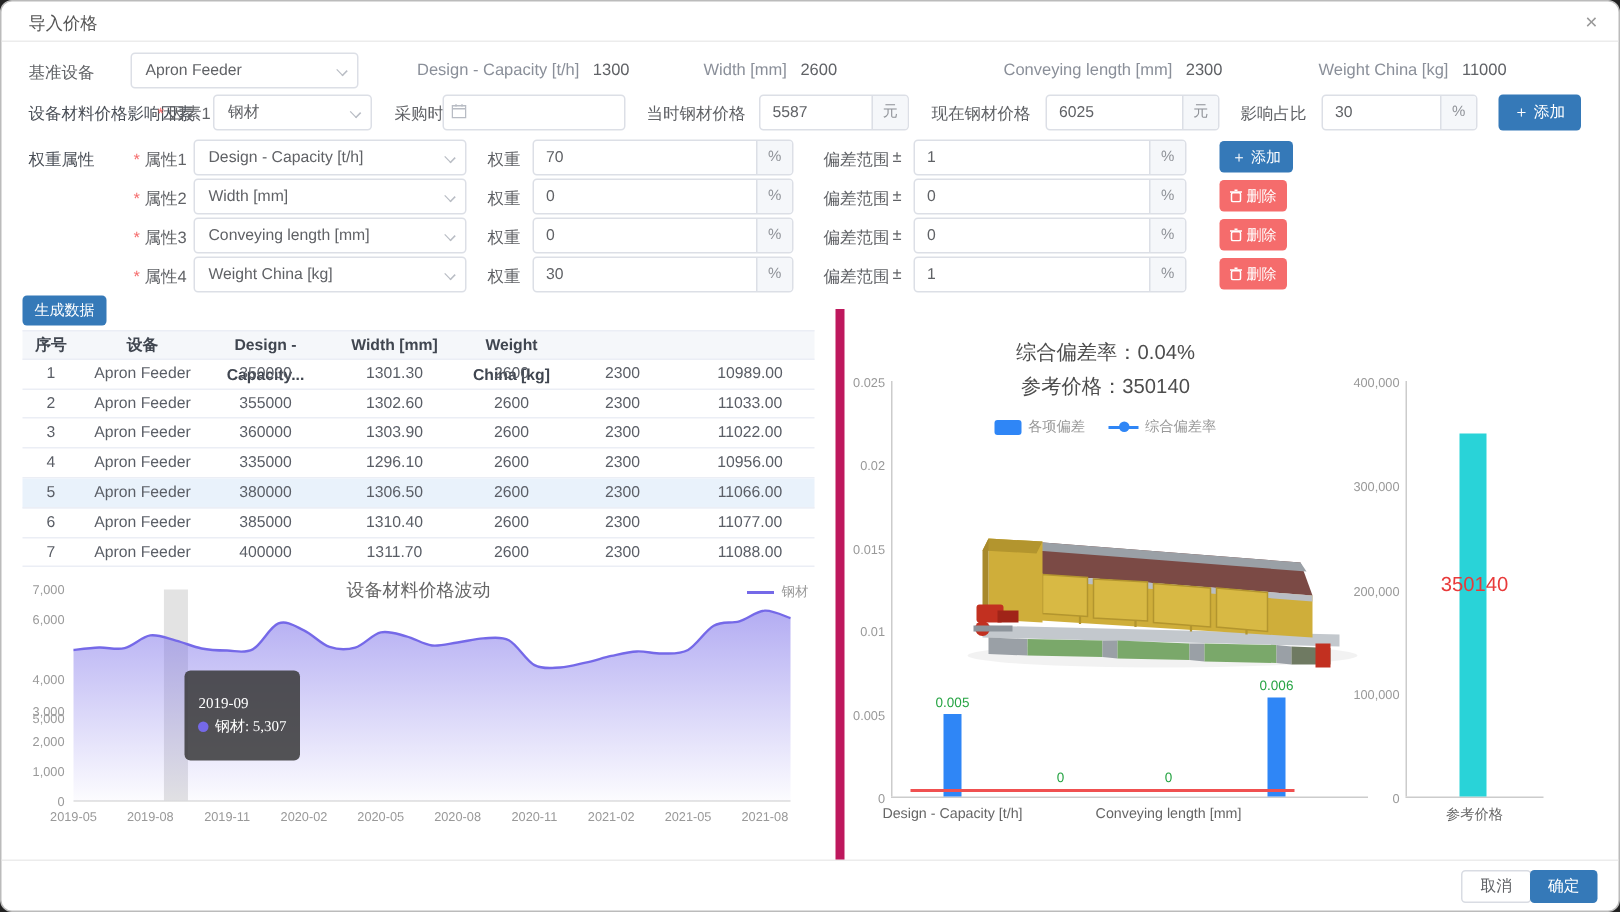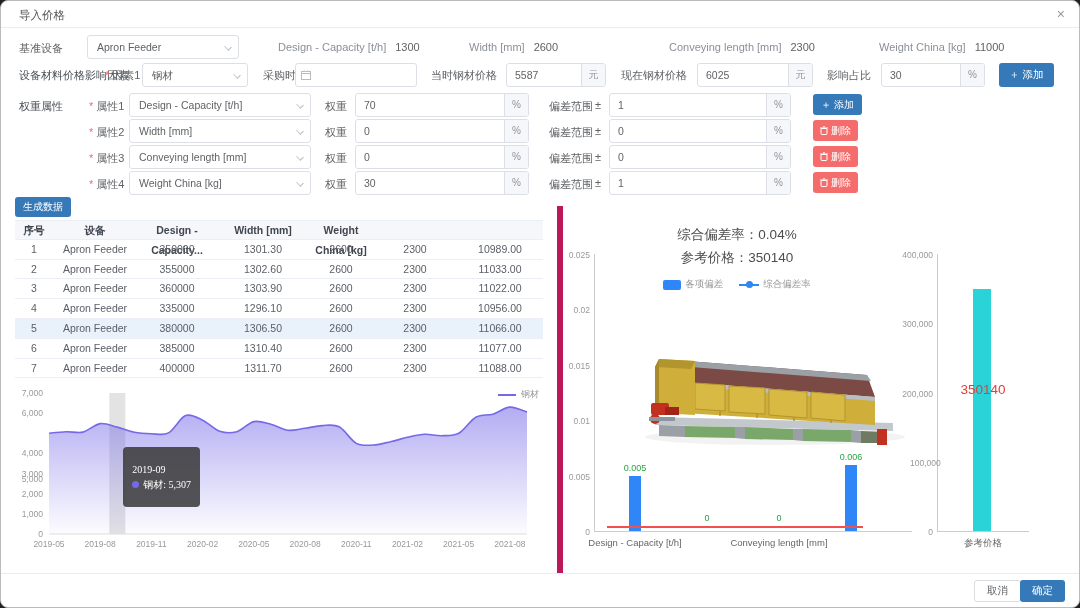--- a/index.html
+++ b/index.html
@@ -278,20 +278,21 @@
         <div>Apron Feeder</div>
         <div>400000</div>
         <div>1311.70</div>
         <div>2600</div>
         <div>2300</div>
         <div>11088.00</div>
       </div>
     </div>
 
   <div id="lineChart">
+    <div id="lc-title">设备材料价格波动</div>
     <div id="lc-legend">
       <span style="display:inline-block;width:18px;height:2px;background:#7569e8;"></span>
       <span>钢材</span>
     </div>
     <div id="lc-body">
         <div class="ticktext" style="left: 0px; width: 28px; text-align: right; top: 148px;">0</div>
         <div class="ticktext" style="left: 0px; width: 28px; text-align: right; top: 127.857px;">1,000</div>
         <div class="ticktext" style="left: 0px; width: 28px; text-align: right; top: 107.714px;">2,000</div>
         <div class="ticktext" style="left: 0px; width: 28px; text-align: right; top: 87.5714px;">3,000</div>
         <div class="ticktext" style="left: 0px; width: 28px; text-align: right; top: 67.4286px;">4,000</div>
@@ -401,21 +402,21 @@
         <div style="position: absolute; left: 282px; top: 258.52px; width: 12px; height: 66.48px; background: rgb(47, 134, 246);"></div>
         <div class="greenlbl" style="left: 268px; width: 40px; top: 245.52px;">0.006</div>
         <div style="position: absolute; left: 44px; top: 319.568px; width: 256px; height: 2px; background: rgb(240, 80, 80);"></div>
         <div class="xcatlbl" style="left: 2px; width: 140px; top: 331px;">Design - Capacity [t/h]</div>
         <div class="xcatlbl" style="left: 146px; width: 140px; top: 331px;">Conveying length [mm]</div>
       </div>
     <div id="refChart">
         <div class="axisline" style="left: 374px; top: 48px; width: 1px; height: 277px;"></div>
         <div class="axisline" style="left: 374px; top: 325px; width: 92px; height: 1px;"></div>
         <div class="ticktext" style="left: 334px; width: 36px; text-align: right; top: 321px;">0</div>
-        <div class="ticktext" style="left: 334px; width: 36px; top: 251.75px; margin-left: 13px;">100,000</div>
+        <div class="ticktext" style="left: 334px; width: 36px; text-align: right; top: 251.75px;">100,000</div>
         <div class="ticktext" style="left: 334px; width: 36px; text-align: right; top: 182.5px;">200,000</div>
         <div class="ticktext" style="left: 334px; width: 36px; text-align: right; top: 113.25px;">300,000</div>
         <div class="ticktext" style="left: 334px; width: 36px; text-align: right; top: 44px;">400,000</div>
         <div style="position: absolute; left: 410px; top: 82.5281px; width: 18px; height: 242.472px; background: rgb(41, 211, 216);"></div>
         <div style="position: absolute; left: 370px; width: 100px; top: 175.764px; text-align: center; font-size: 13.5px; color: rgb(232, 58, 58);">350140</div>
         <div class="xcatlbl" style="left: 374px; width: 92px; top: 331px;">参考价格</div>
       </div>
   </div>
 
   <div class="footer">

